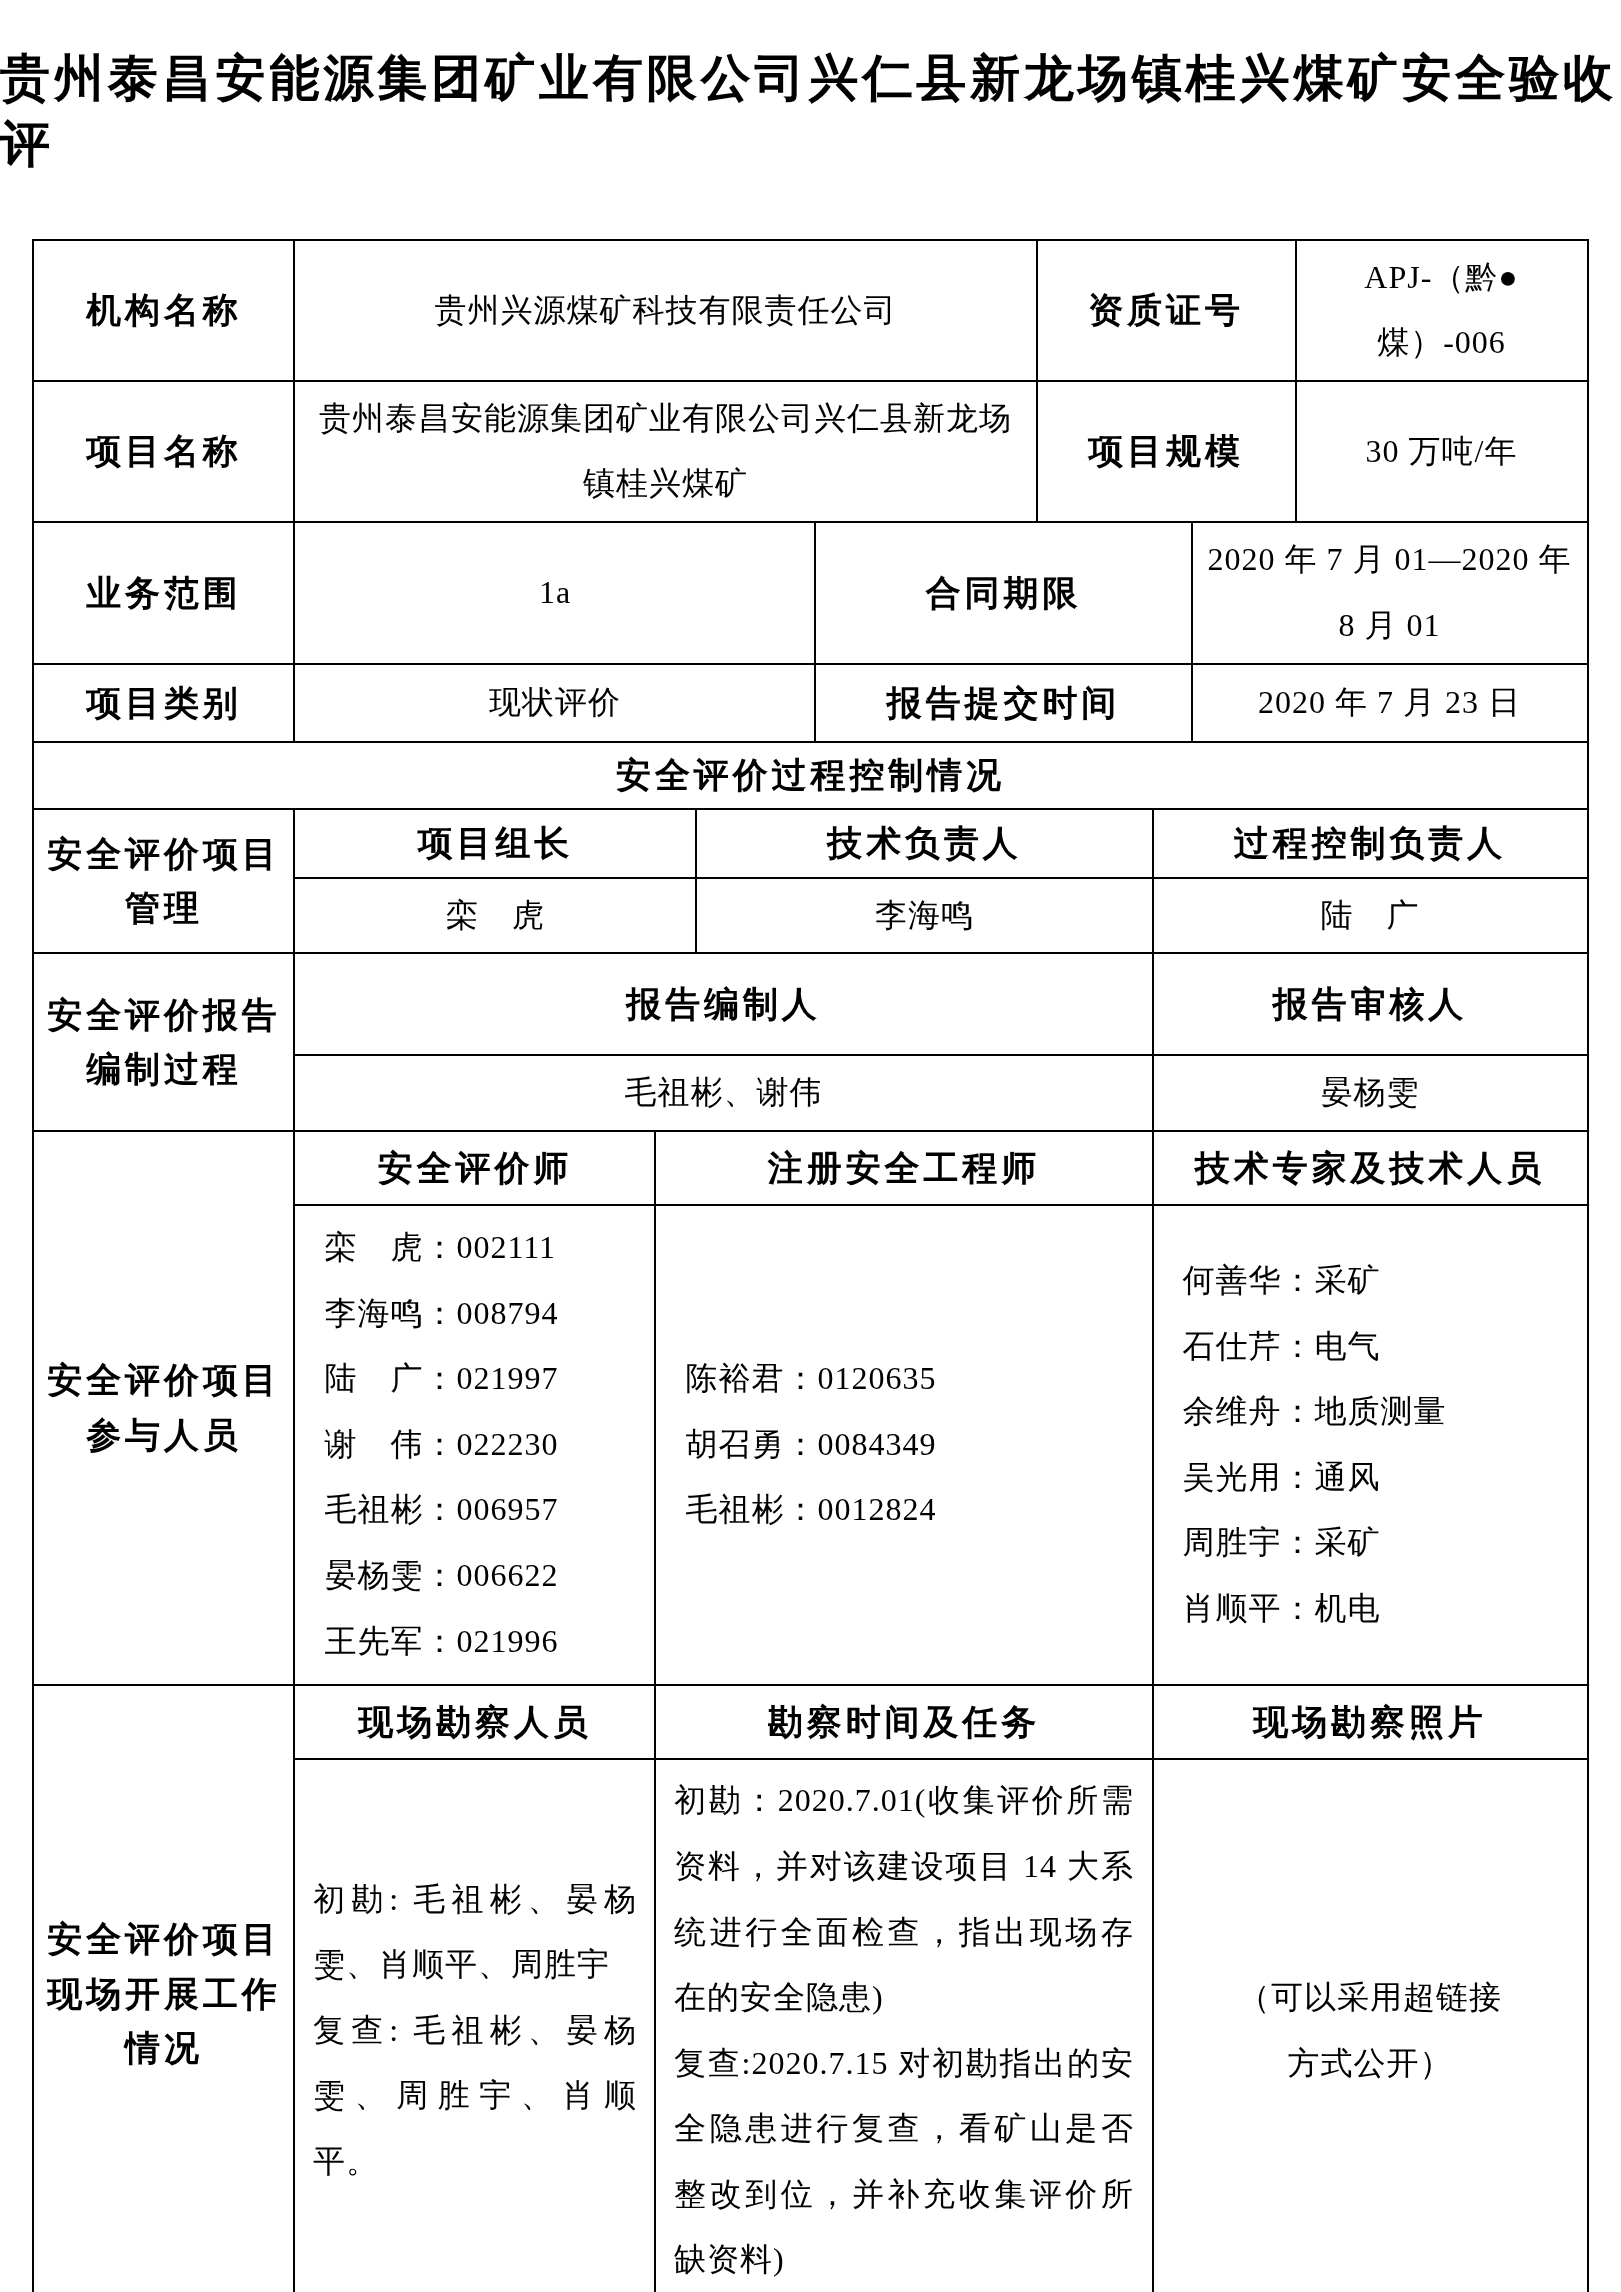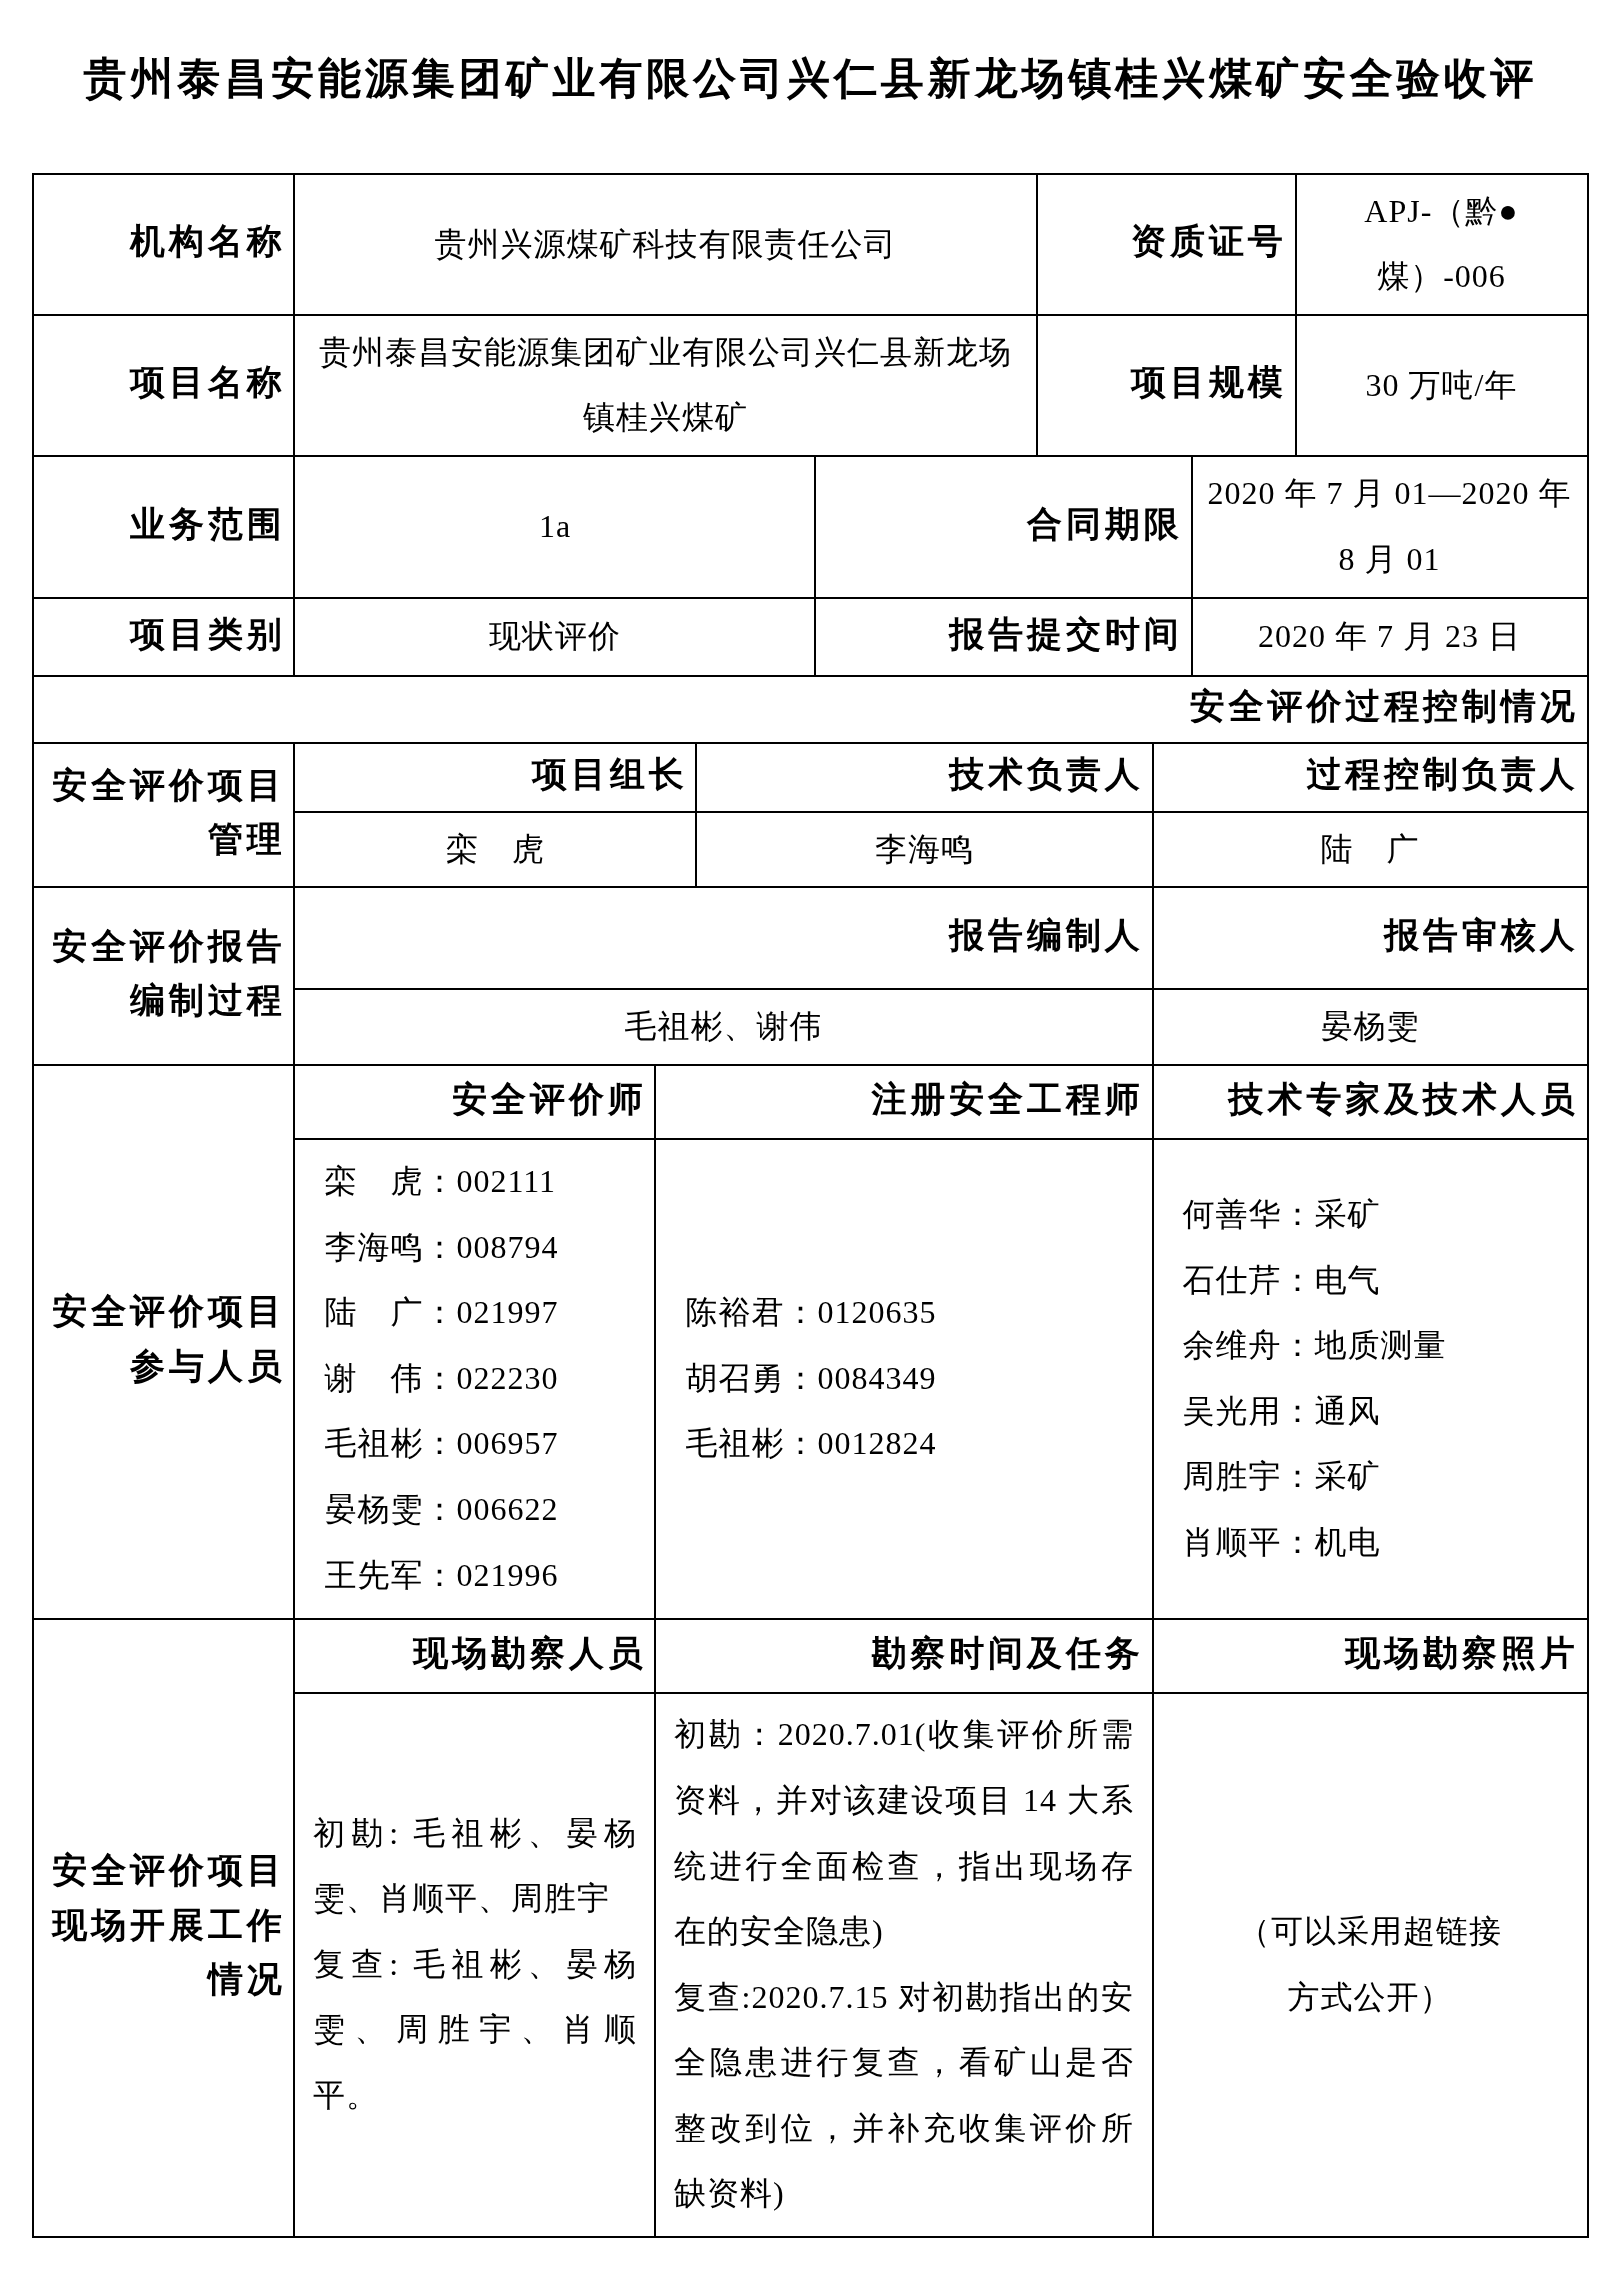--- a/index.html
+++ b/index.html
@@ -11,24 +11,23 @@
   .page {
     position: relative;
     width: 1621px;
     height: 2293px;
     background: #ffffff;
     color: #000000;
     overflow: hidden;
   }
   .title {
     padding-top: 45px;
-    text-align: center;
     font-family: "Liberation Sans", sans-serif;
     font-weight: bold;
-    font-size: 43px;
+    font-size: 50px;
     line-height: 66px;
     letter-spacing: 3.9px;
     color: #000000;
   }
   table.info {
     border-collapse: collapse;
     table-layout: fixed;
     width: 1553px;
     margin: 62px auto 0 auto;
     border: 2.9px solid #000000;
@@ -37,26 +36,25 @@
     border-left: 2px solid #000000;
     border-right: 2px solid #000000;
     border-top: 2.9px solid #000000;
     border-bottom: 2.9px solid #000000;
     vertical-align: middle;
     text-align: center;
     padding: 3.9px 7.8px;
     overflow: hidden;
   }
   .lbl {
-    font-family: Liberation Mono, monospace;
+    font-family: Liberation Sans, sans-serif;
     font-weight: bold;
     font-size: 35px;
     letter-spacing: 3.9px;
     line-height: 1.55;
-    text-align: right;
   }
   .val {
     font-family: "Liberation Serif", serif;
     font-weight: normal;
     font-size: 32px;
     letter-spacing: 1px;
     line-height: 2.05;
   }
   .list {
     text-align: left;

